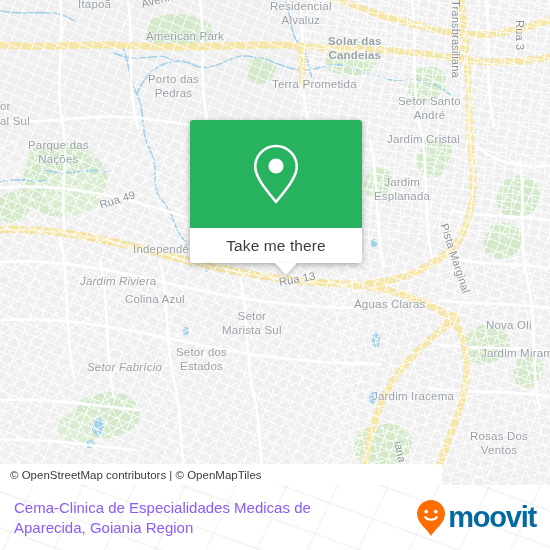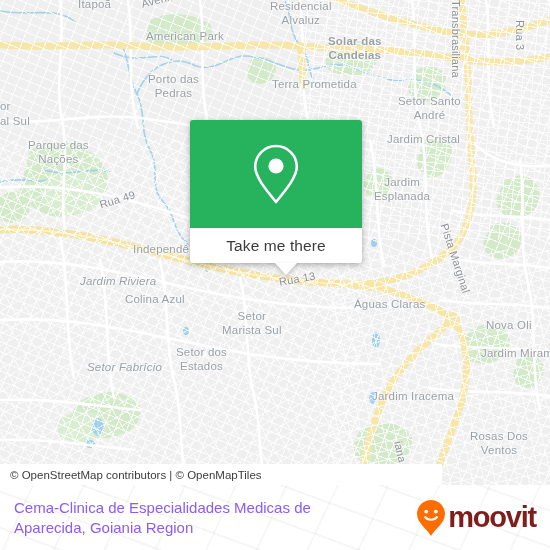--- a/index.html
+++ b/index.html
@@ -121,21 +121,21 @@
     display:flex;align-items:center;justify-content:space-between;
     padding:0 14px 0 14px;box-sizing:border-box;
   }
   .footer-title{
     font-size:15px;line-height:20px;color:#8b5cf6;
     font-family:"Liberation Sans", sans-serif;
     max-width:350px;
   }
   .brand{display:flex;align-items:center;gap:2px;}
   .brand-text{
-    font-size:29px;font-weight:bold;color:#7f1d1d;
+    font-size:29px;font-weight:bold;color:#0369a1;
     font-family:"Liberation Sans", sans-serif;
     letter-spacing:-1.2px;line-height:29px;
   }
 </style>
 </head>
 <body>
 
 <div id="root">
 
   <div class="map">

